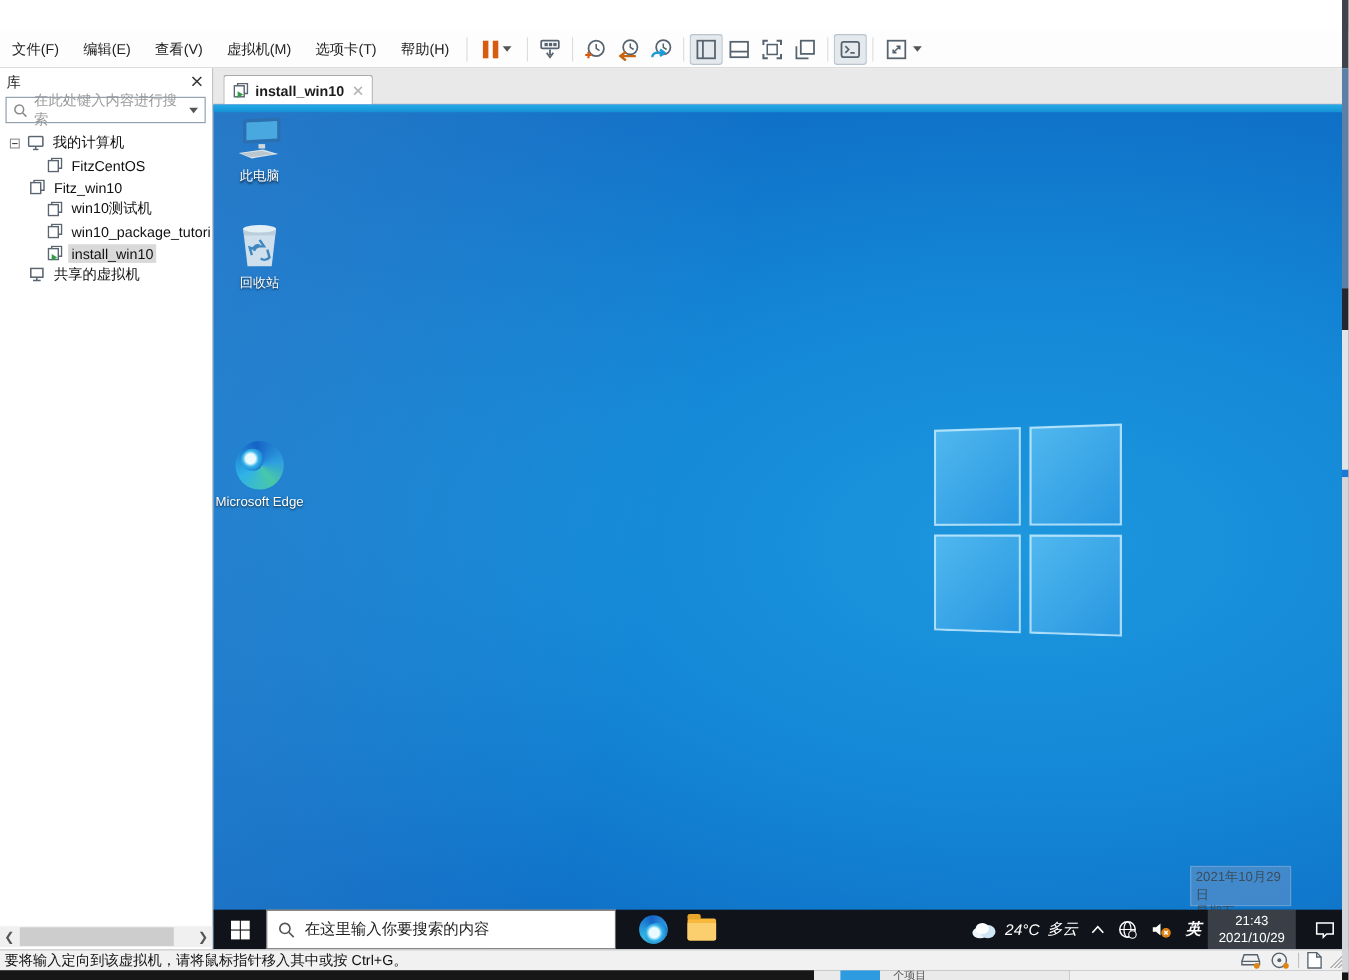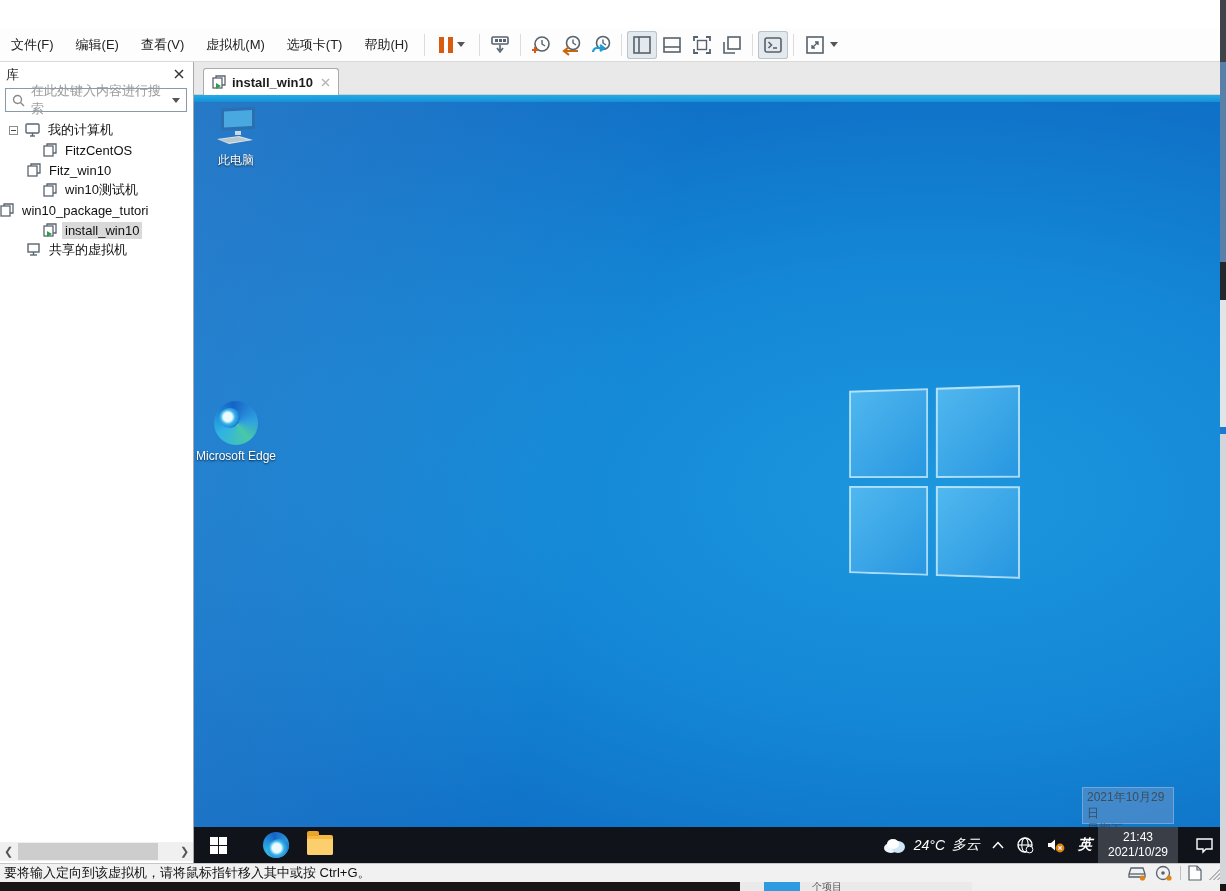--- a/index.html
+++ b/index.html
@@ -269,21 +269,21 @@
       </div>
       <div class="trow" style="padding-left:43px">
         <span class="ticon">
           <svg width="14" height="14">
               <rect x="1" y="3" width="9" height="10" fill="none" stroke="#5a6570" stroke-width="1.3"></rect>
               <path d="M4 3 L4 1 L13 1 L13 10 L10 10" fill="none" stroke="#5a6570" stroke-width="1.3"></path>
             </svg>
         </span>
         <span class="lbl">win10测试机</span>
       </div>
-      <div class="trow" style="">
+      <div class="trow" style="padding-left:43px">
         <span class="ticon">
           <svg width="14" height="14">
               <rect x="1" y="3" width="9" height="10" fill="none" stroke="#5a6570" stroke-width="1.3"></rect>
               <path d="M4 3 L4 1 L13 1 L13 10 L10 10" fill="none" stroke="#5a6570" stroke-width="1.3"></path>
             </svg>
         </span>
         <span class="lbl">win10_package_tutori</span>
       </div>
       <div class="trow selected" style="padding-left:43px">
         <span class="ticon">
@@ -348,20 +348,31 @@
       <svg width="46" height="42">
         <rect x="8" y="2" width="34" height="22" rx="1.5" fill="#2a6fb0" transform="skewY(-3) "></rect>
         <rect x="11" y="5" width="28" height="16" fill="#49a8e0" transform="skewY(-3)"></rect>
         <rect x="22" y="24" width="6" height="4" fill="#cfd8df"></rect>
         <path d="M4 32 L26 29 L40 33 L16 37 Z" fill="#dbe4ea"></path>
         <path d="M6 32.5 L25 30 L36 33 L15 35.8 Z" fill="#b9c6cf"></path>
       </svg>
       <span class="dlabel">此电脑</span>
     </div>
 
+    <div class="abs dicon" style="left:1px; top:105px">
+      <svg width="42" height="46">
+        <path d="M6 8 L36 8 L32 42 L10 42 Z" fill="#cfe0ec"></path>
+        <path d="M6 8 L36 8 L35 14 L7 14 Z" fill="#b9cdda"></path>
+        <ellipse cx="21" cy="8" rx="15" ry="3.4" fill="#e4eef5"></ellipse>
+        <path d="M21 18 l4 6 h-3 a6 6 0 0 0 -6 4" fill="none" stroke="#3f87c0" stroke-width="2.2"></path>
+        <path d="M14 32 l-2 -7 l3 1 a6 6 0 0 1 6 -3" fill="none" stroke="#3f87c0" stroke-width="2.2"></path>
+        <path d="M28 27 l2 7 a6 6 0 0 1 -8 1" fill="none" stroke="#3f87c0" stroke-width="2.2"></path>
+      </svg>
+      <span class="dlabel">回收站</span>
+    </div>
 
 
     <div class="abs dicon" style="left:1px; top:306px">
       <span class="edge-circle" style="width:44px;height:44px"></span>
       <span class="dlabel">Microsoft Edge</span>
     </div>
 
     <div class="abs date-tip">
       <div>2021年10月29日</div>
       <div>星期五</div>
@@ -369,20 +380,27 @@
 
     <div class="abs taskbar">
       <div class="startbtn">
         <span class="winflag-s">
             <i></i>
             <i></i>
             <i></i>
             <i></i>
           </span>
       </div>
+      <div class="tb-search">
+        <svg width="15" height="15">
+            <circle cx="6" cy="6" r="4.6" fill="none" stroke="#555" stroke-width="1.5"></circle>
+            <line x1="9.5" y1="9.5" x2="14" y2="14" stroke="#555" stroke-width="1.5"></line>
+          </svg>
+        <span class="ph">在这里输入你要搜索的内容</span>
+      </div>
       <div class="tb-ico" style="margin-left:12px">
         <span class="edge-circle"></span>
       </div>
       <div class="tb-ico">
         <span class="folder-ico"></span>
       </div>
 
       <div class="tray">
         <div class="tray-item">
           <svg width="26" height="18">

